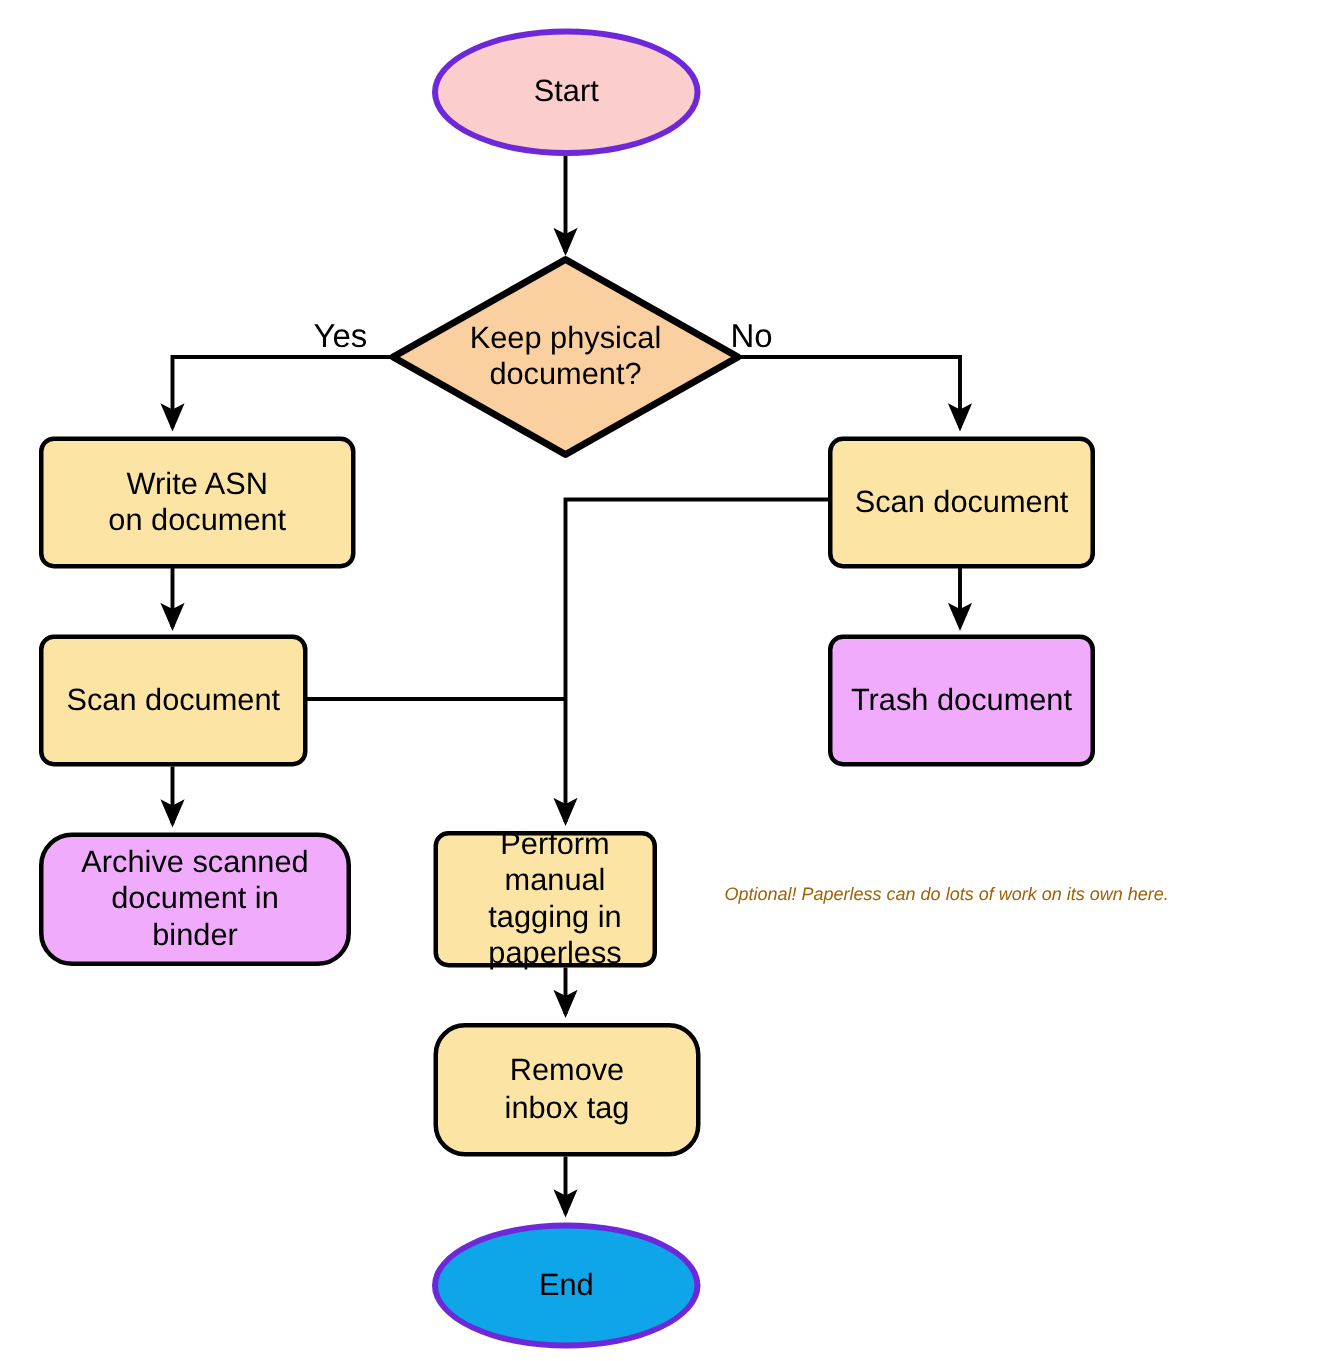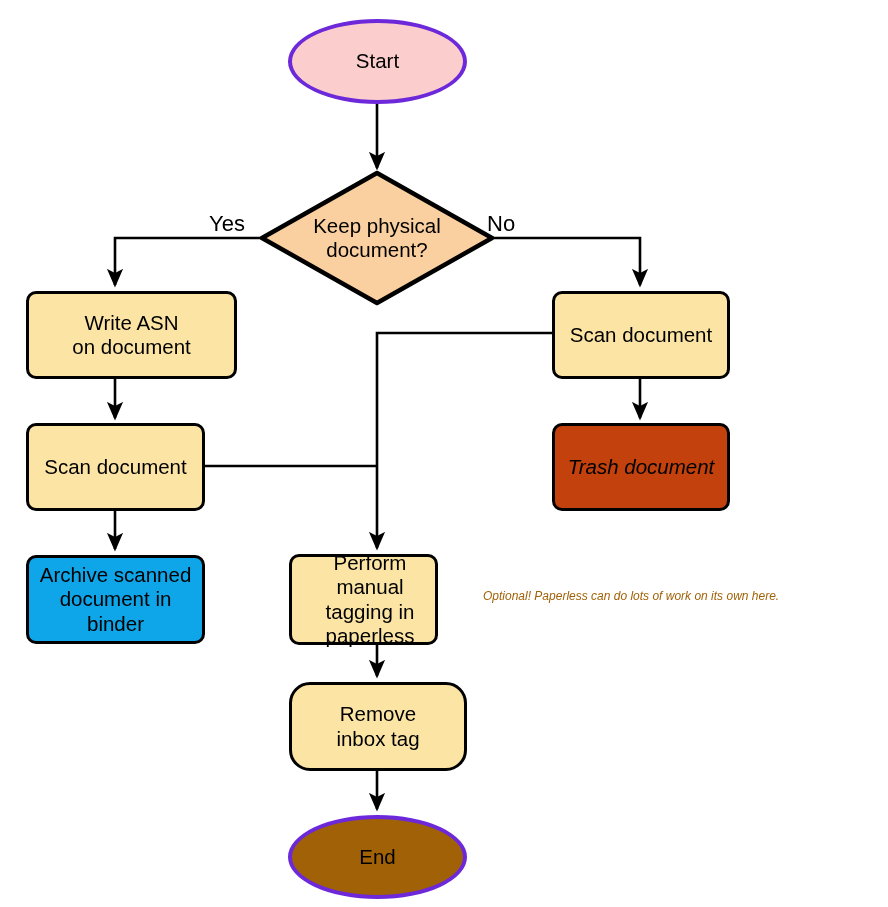--- a/index.html
+++ b/index.html
@@ -119,44 +119,44 @@
 
   <div class="node process" style="left:26px; top:291px; width:211px; height:88px; background:#fce5a4;">
     <span>Write ASN
 on document</span>
   </div>
 
   <div class="node process" style="left:26px; top:423px; width:179px; height:88px; background:#fce5a4;">
     <span>Scan document</span>
   </div>
 
-  <div class="node process" style="left:26px; top:555px; width:179px; height:89px; background:#0ea5e9;">
+  <div class="node process" style="left:26px; top:555px; width:208px; height:89px; background:#f0abfc;border-radius:22px;">
     <span>Archive scanned
 document in
 binder</span>
   </div>
 
   <div class="node process" style="left:552px; top:291px; width:178px; height:88px; background:#fce5a4;">
     <span>Scan document</span>
   </div>
 
-  <div class="node process" style="left:552px; top:423px; width:178px; height:88px; background:#c2410c;font-style:italic;">
+  <div class="node process" style="left:552px; top:423px; width:178px; height:88px; background:#f0abfc;">
     <span>Trash document</span>
   </div>
 
   <div class="node process" style="left:289px; top:554px; width:149px; height:91px; background:#fce5a4;padding-left:13px;">
     <span>Perform manual
 tagging in
 paperless</span>
   </div>
 
   <div class="node process" style="left:289px; top:682px; width:178px; height:89px; background:#fce5a4;border-radius:21px;">
     <span>Remove
 inbox tag</span>
   </div>
 
-  <div class="node terminal" style="left:288px; top:815px; width:179px; height:84px; background:#a16207;">
+  <div class="node terminal" style="left:288px; top:815px; width:179px; height:84px; background:#0ea5e9;">
     <span>End</span>
   </div>
 
   <div class="note" style="left:483px; top:589px; width:400px;">Optional! Paperless can do lots of work on its own here.</div>
 
 </div>
 
 </body></html>

